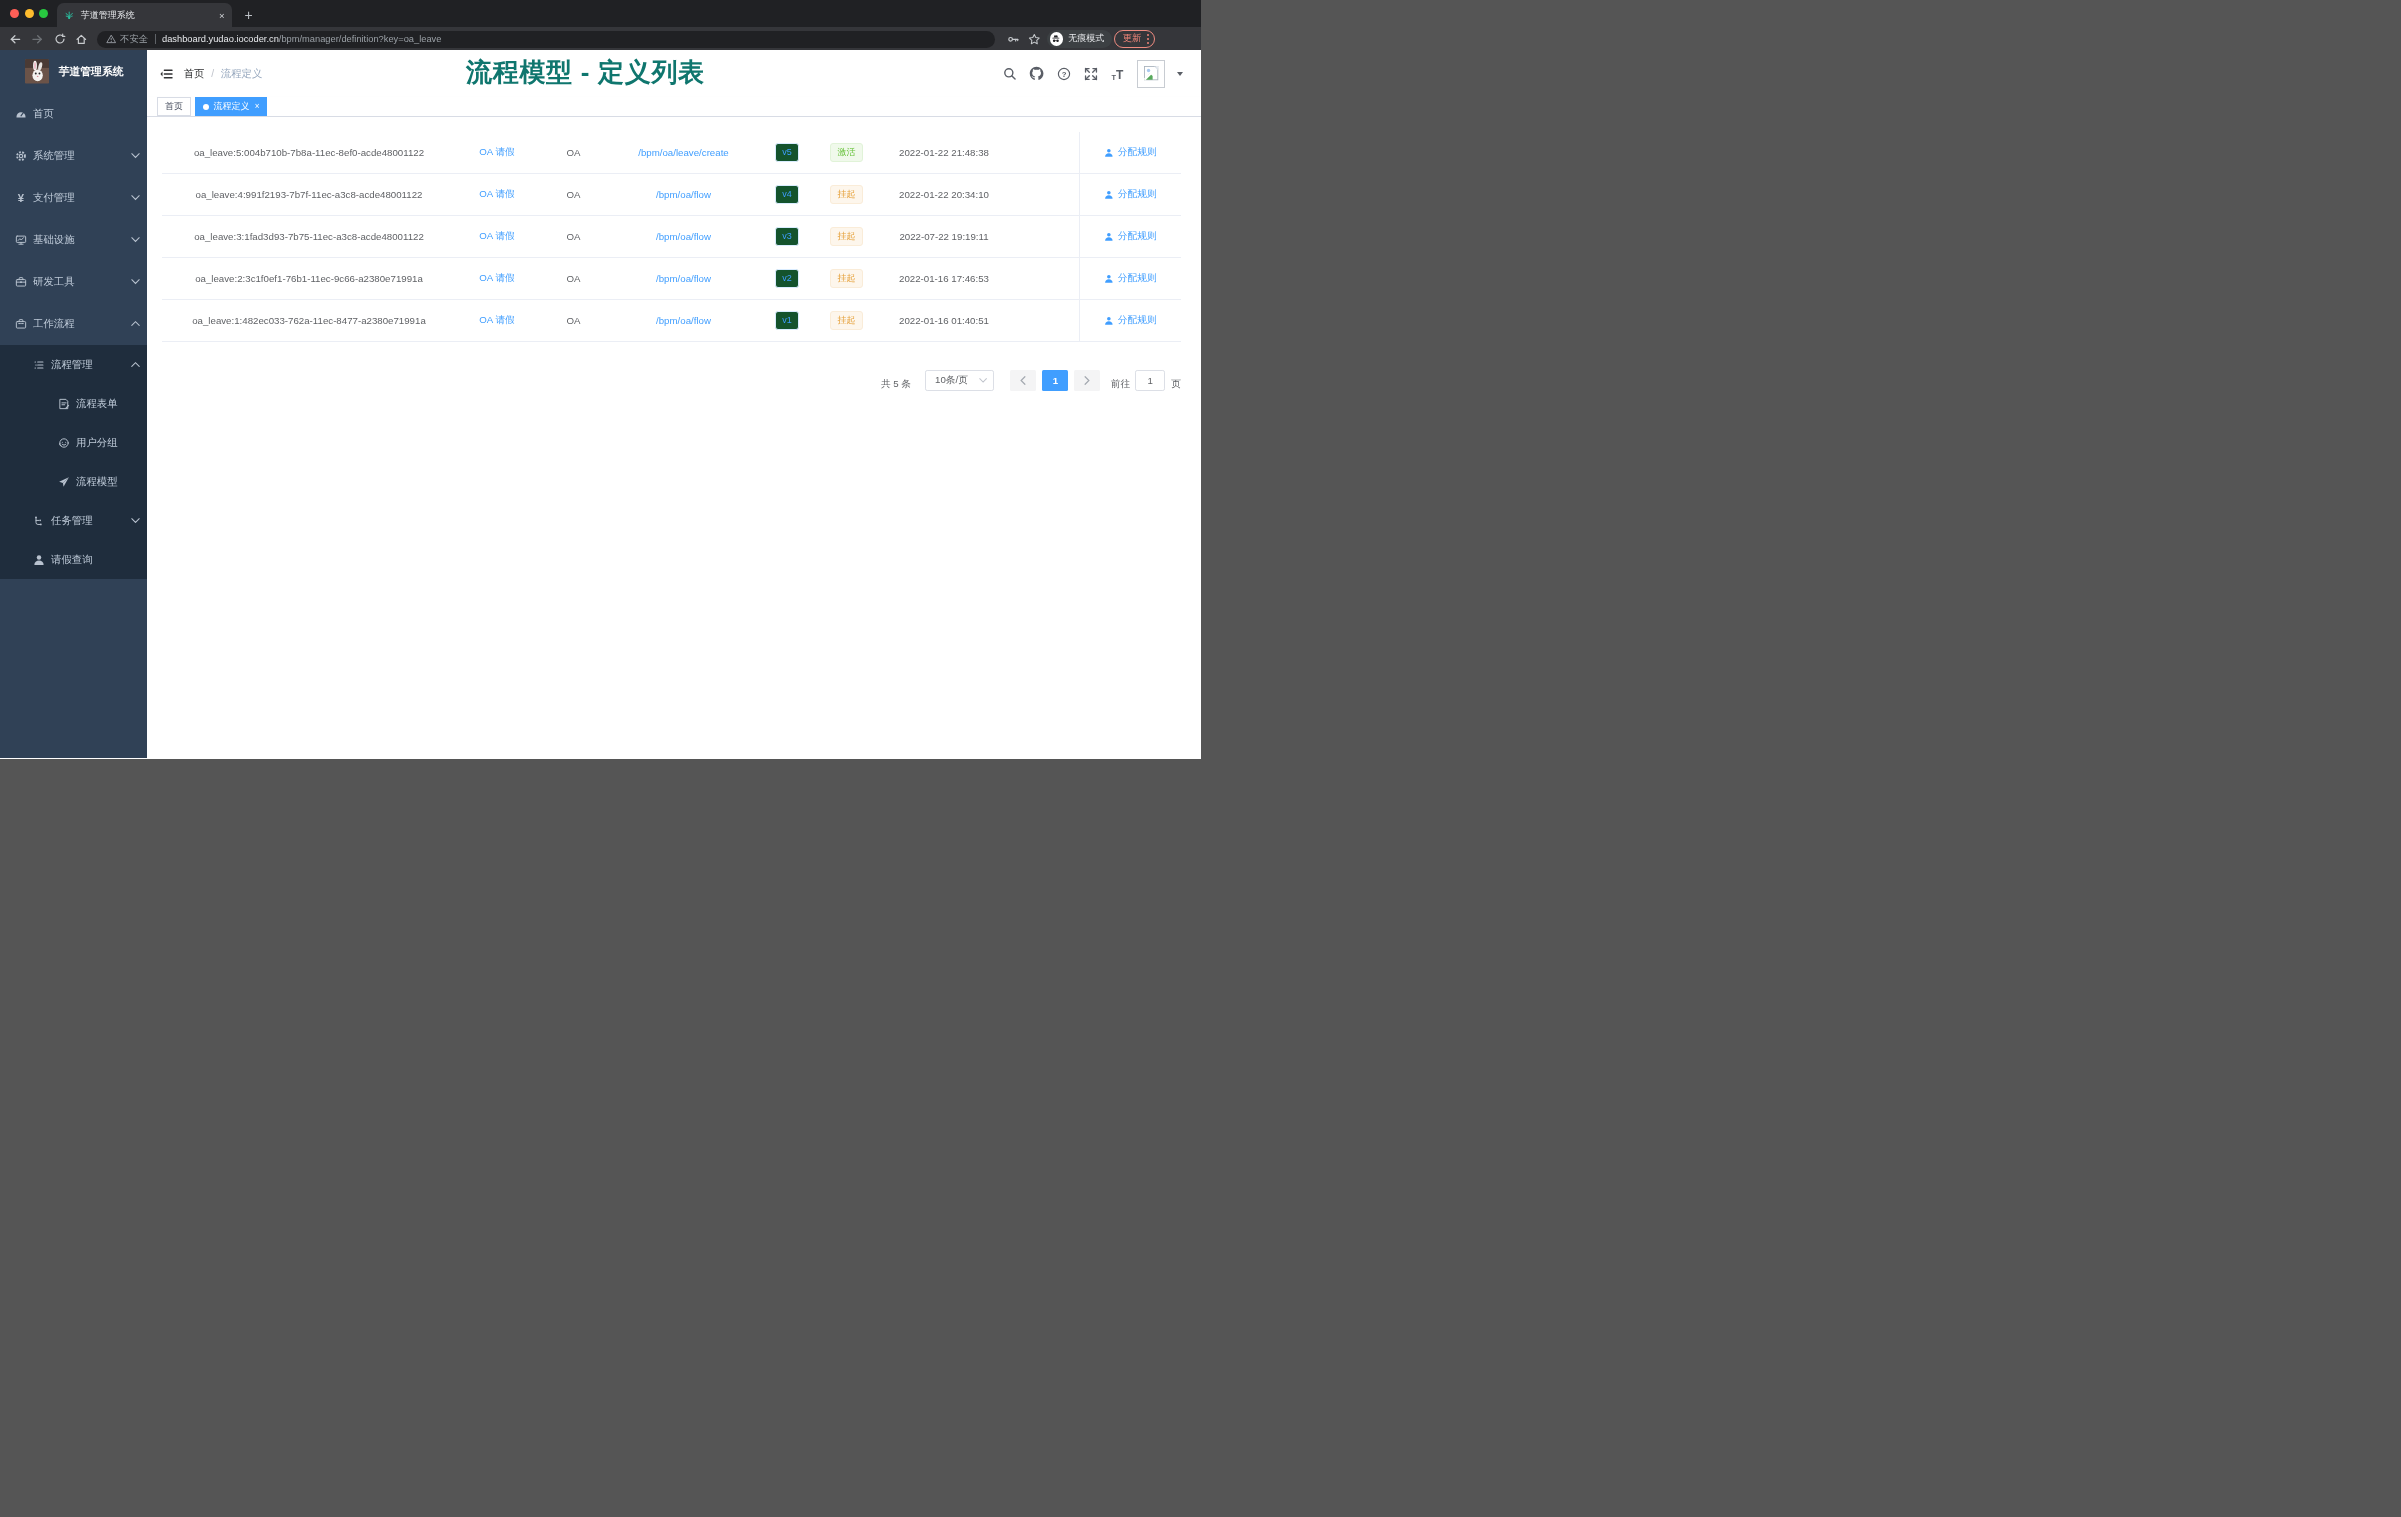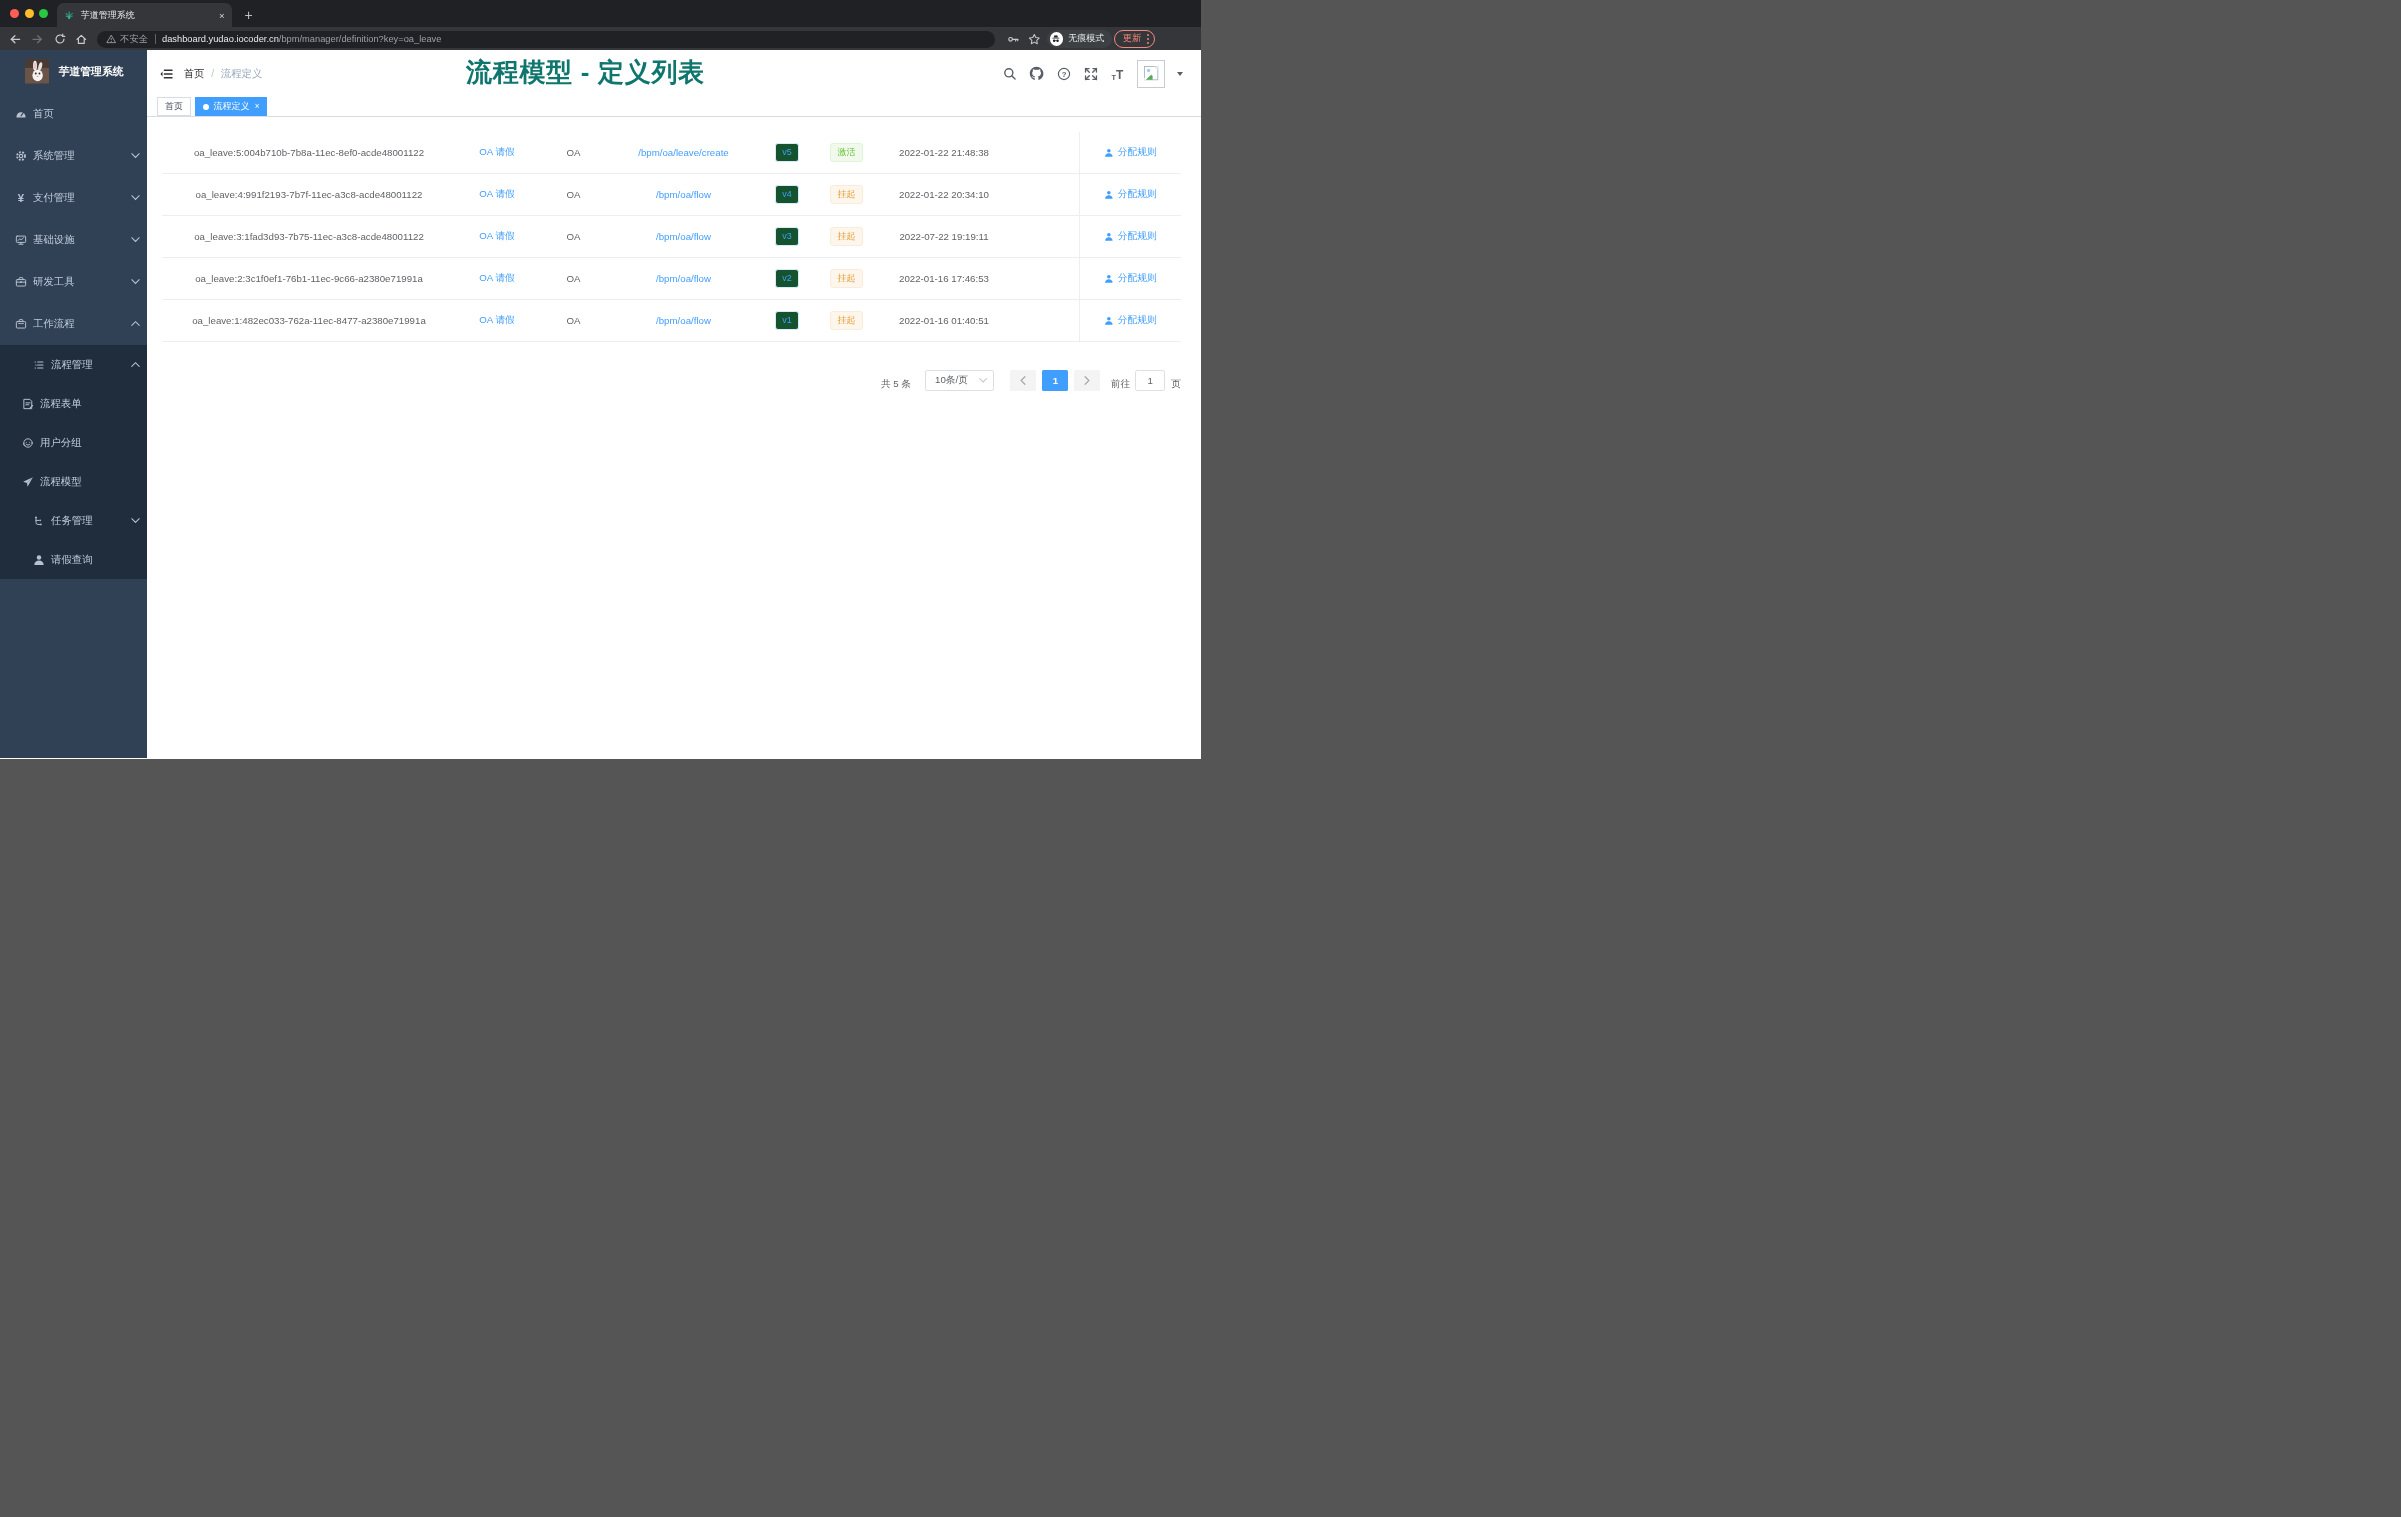--- a/index.html
+++ b/index.html
@@ -46,21 +46,21 @@
   .kebab i{width:2.2px;height:2.2px;border-radius:50%;background:#f08579}
 
   
   .sidebar{position:absolute;left:0;top:50px;width:147px;height:708px;background:var(--sidebar-bg);overflow:hidden}
   .logo-row{height:43px;display:flex;align-items:center;padding-left:24.5px}
   .logo-img{width:24.5px;height:24.5px;border-radius:1.5px;overflow:hidden;flex:0 0 24.5px}
   .logo-title{margin-left:9.7px;color:#fff;font-size:10.8px;font-weight:bold}
   .side-item{height:42px;display:flex;align-items:center;color:var(--side-text);font-size:10.4px;cursor:pointer}
   .side-item .icon{width:12px;height:12px;margin-right:6px;color:#b8c2cf}
   .side-label{white-space:nowrap}
-  .level1{padding-left:15px}.level2{padding-left:33px}.level3{padding-left:22px}
+  .level1{padding-left:15px}.level2{padding-left:33px}.level3{padding-left:58px}
   .chev{margin-left:auto;margin-right:15px;color:#97a3b3}
   .sidebar-submenu{background:var(--submenu-bg)}
   .sidebar-submenu .side-item{height:39px}
 
   
   .app-header{position:absolute;left:147px;top:50px;width:1054px;height:47px;background:#fff;display:flex;align-items:center}
   .fold-btn{margin-left:6.7px;width:27px;height:27px;display:flex;align-items:center;justify-content:center;color:#303133}
   .breadcrumb{display:flex;align-items:center;font-size:10.4px;margin-left:3px;white-space:nowrap}
   .bc-home{color:#303133}
   .bc-sep{color:#c0c4cc;margin:0 6.7px}

